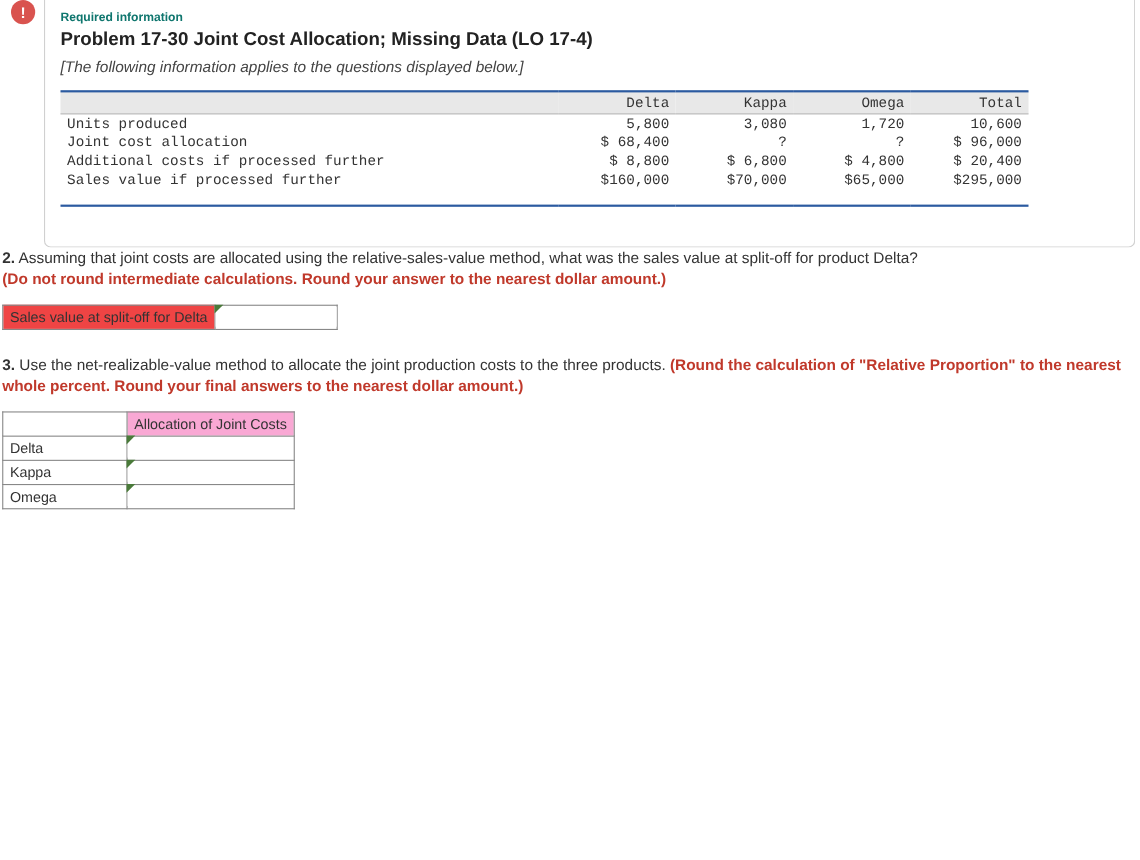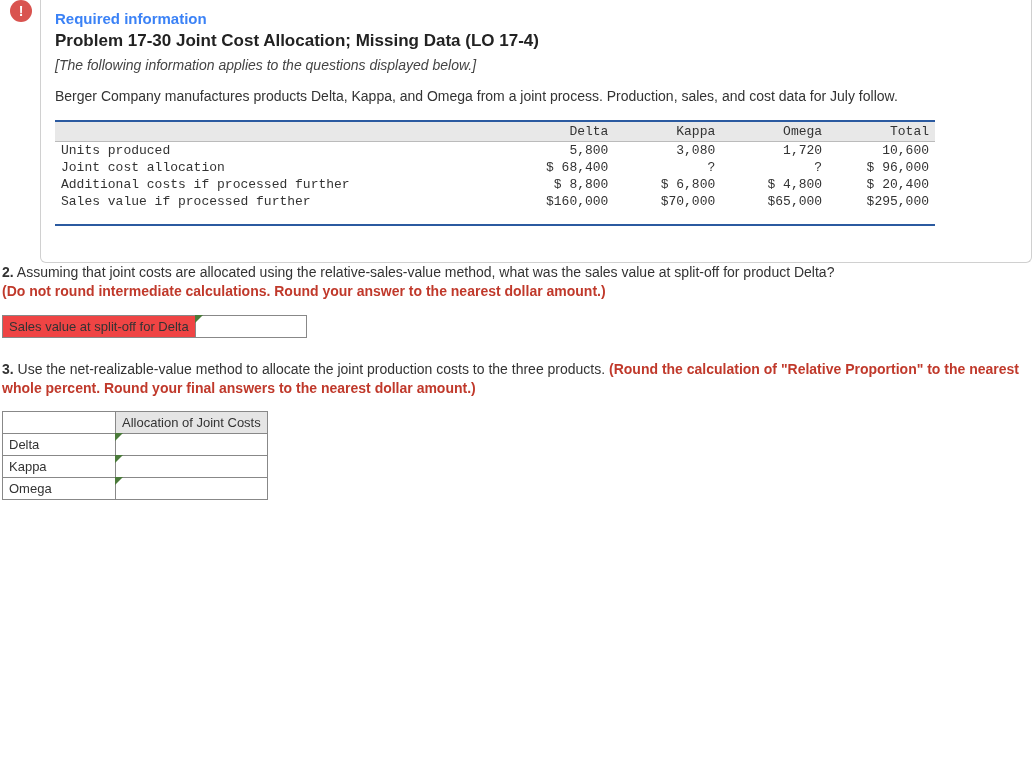--- a/index.html
+++ b/index.html
@@ -31,23 +31,23 @@
   }
   .content-box {
     margin: 0 4px 0 40px;
     border-left: 1px solid #d0d0d0;
     border-right: 1px solid #d0d0d0;
     border-bottom: 1px solid #d0d0d0;
     padding: 10px 14px 30px 14px;
     border-radius: 0 0 6px 6px;
   }
   .req-info {
-    color: #3b82f6;
-    font-weight: bold;
-    font-size: 15px;
+    color: #0f766e;
+    font-weight: bold;
+    font-size: 11px;
     margin-bottom: 4px;
   }
   .prob-title {
     font-weight: bold;
     font-size: 17px;
     margin-bottom: 6px;
     color: #222;
   }
   .italic-note {
     font-style: italic;
@@ -107,21 +107,21 @@
     border: 1px solid #888;
     padding: 3px 6px;
     vertical-align: middle;
   }
   table.ans .lbl {
     background: #ef4444;
     min-width: 160px;
     text-align: left;
   }
   table.ans .hdr {
-    background: #e5e5e5;
+    background: #f9a8d4;
     text-align: center;
     font-weight: normal;
     min-width: 120px;
   }
   table.ans input {
     border: none;
     width: 110px;
     height: 18px;
     font-size: 13px;
     padding: 0;
@@ -153,21 +153,20 @@
 </head>
 <body>
 <div class="page">
 
 <div class="alert-icon">!</div>
 
 <div class="content-box">
   <div class="req-info">Required information</div>
   <div class="prob-title">Problem 17-30 Joint Cost Allocation; Missing Data (LO 17-4)</div>
   <div class="italic-note">[The following information applies to the questions displayed below.]</div>
-  <div class="body-text">Berger Company manufactures products Delta, Kappa, and Omega from a joint process. Production, sales, and cost data for July follow.</div>
 
   <div class="data-table-wrap">
     <table class="data">
       <tbody>
             <tr class="hdr">
         <td class="label"></td>
         <td class="col">Delta</td>
         <td class="col">Kappa</td>
         <td class="col">Omega</td>
         <td class="col">Total</td>

